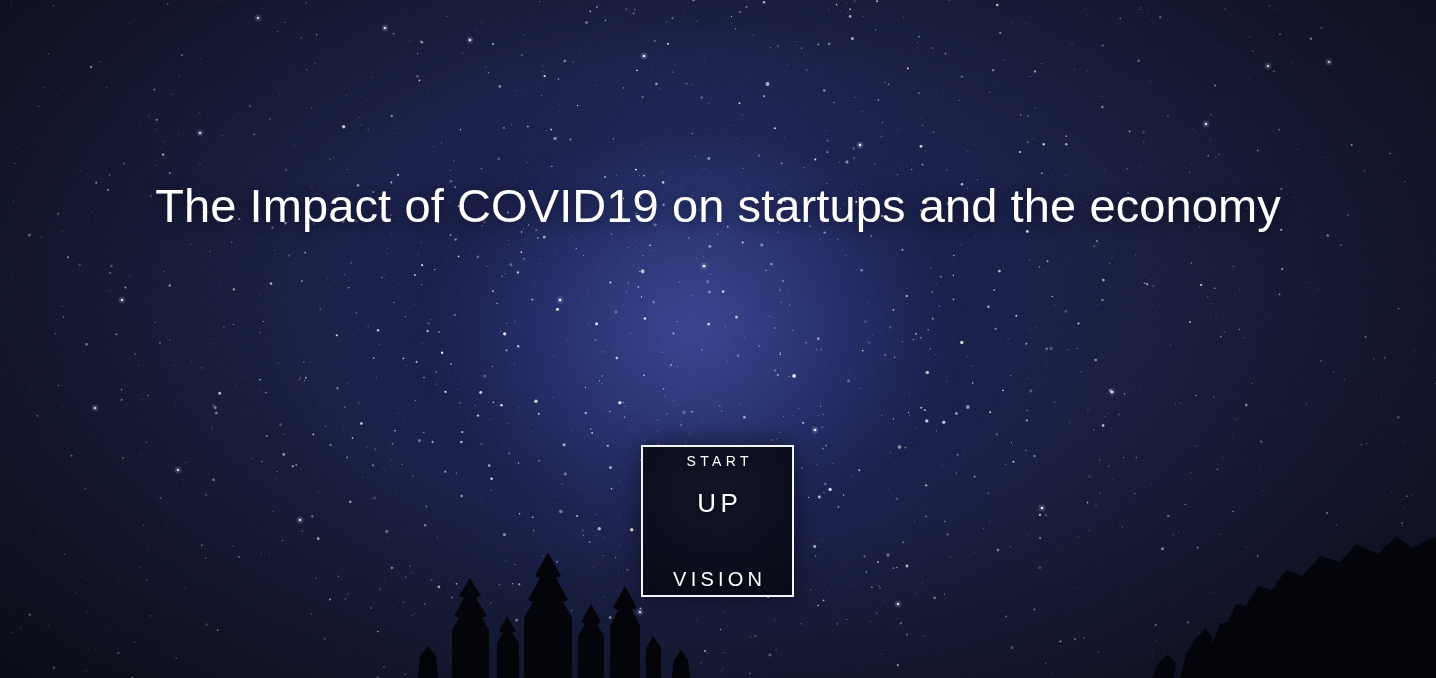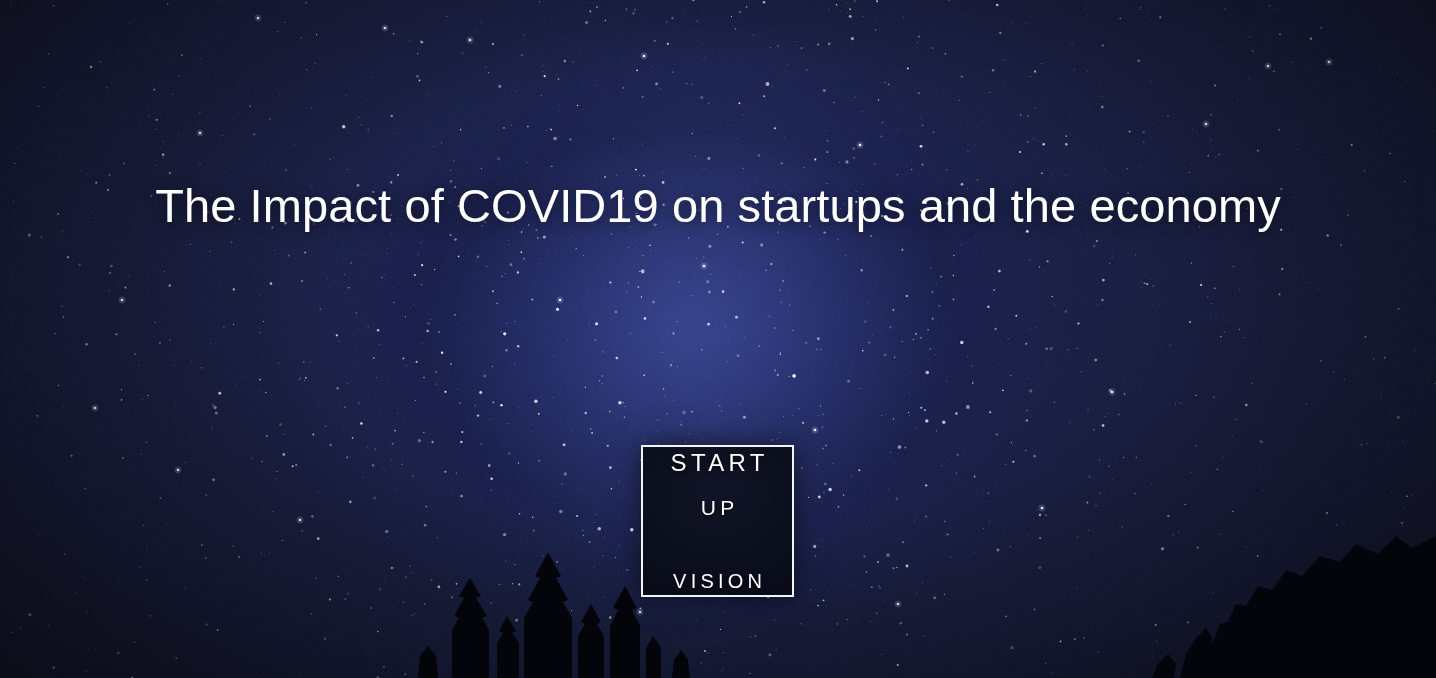--- a/index.html
+++ b/index.html
@@ -97,22 +97,22 @@
     box-shadow: 0 0 26px rgba(0,0,0,0.55);
   }
   .logo-line {
     color: #ffffff;
     font-family: "Liberation Sans", sans-serif;
     font-weight: 400;
     text-align: center;
     line-height: 1;
     text-shadow: 0 1px 5px rgba(0,0,0,0.6);
   }
-  .logo-line-1 { font-size: 24px; letter-spacing: 4.4px; text-indent: 4.4px; margin-bottom: 22px; }
-  .logo-line-2 { font-size: 21px; letter-spacing: 4.4px; text-indent: 4.4px; margin-bottom: 21px; }
+  .logo-line-1 { font-size: 14px; letter-spacing: 4.4px; text-indent: 4.4px; margin-bottom: 22px; }
+  .logo-line-2 { font-size: 26px; letter-spacing: 4.4px; text-indent: 4.4px; margin-bottom: 21px; }
   .logo-line-3 { font-size: 20px; letter-spacing: 4.2px; text-indent: 4.2px; margin-top: 32px; }
 
   
   .trees {
     position: absolute;
     left: 0; bottom: 0;
     width: 1436px;
     height: 200px;
     pointer-events: none;
   }

